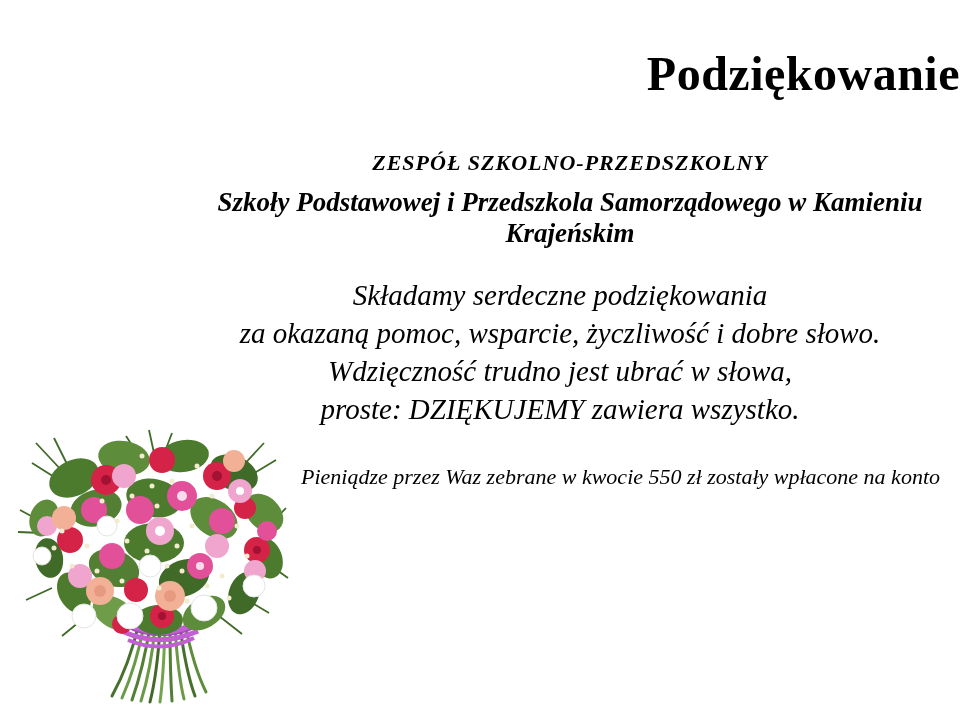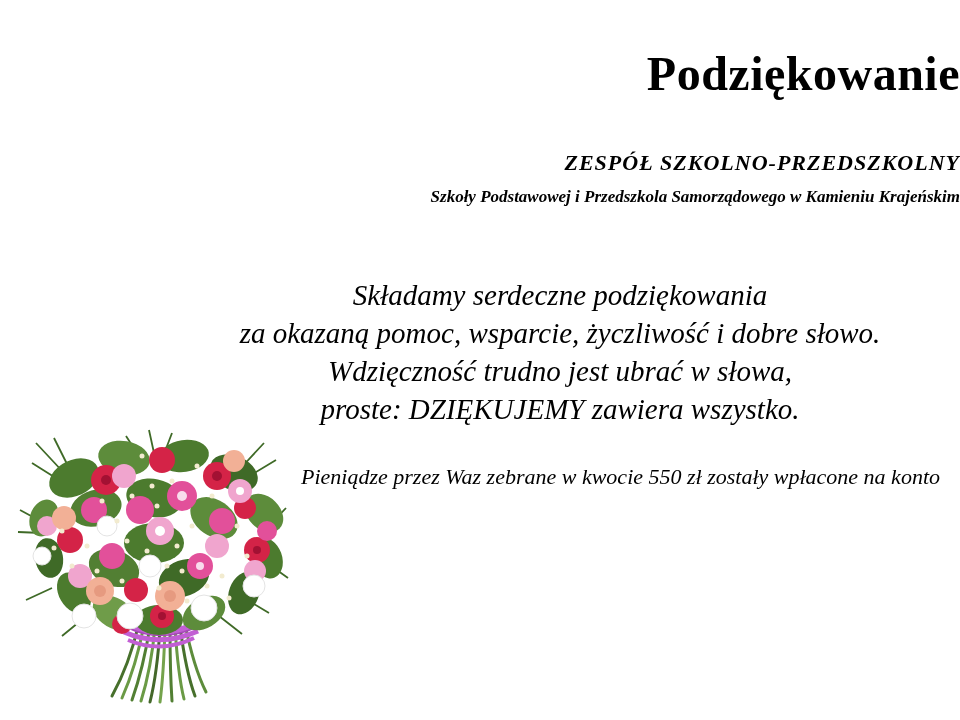--- a/index.html
+++ b/index.html
@@ -16,31 +16,31 @@
     top:46px;left:180px;width:780px;
     margin:0;
     text-align:right;
     font-size:48px;
     font-weight:bold;
     letter-spacing:0.5px;
   }
   .org{
     position:absolute;
     top:150px;left:180px;width:780px;
-    text-align:right;
+    text-align:center;
     font-style:italic;
     font-weight:bold;
   }
   .org-line1{
     font-size:22px;
     letter-spacing:1px;
     margin-bottom:11px;
   }
   .org-line2{
-    font-size:17px;
+    font-size:27px;
   }
   .message{
     position:absolute;
     top:276px;left:150px;width:820px;
     text-align:center;
     font-style:italic;
     font-size:29px;
     line-height:38px;
   }
   .footnote{

